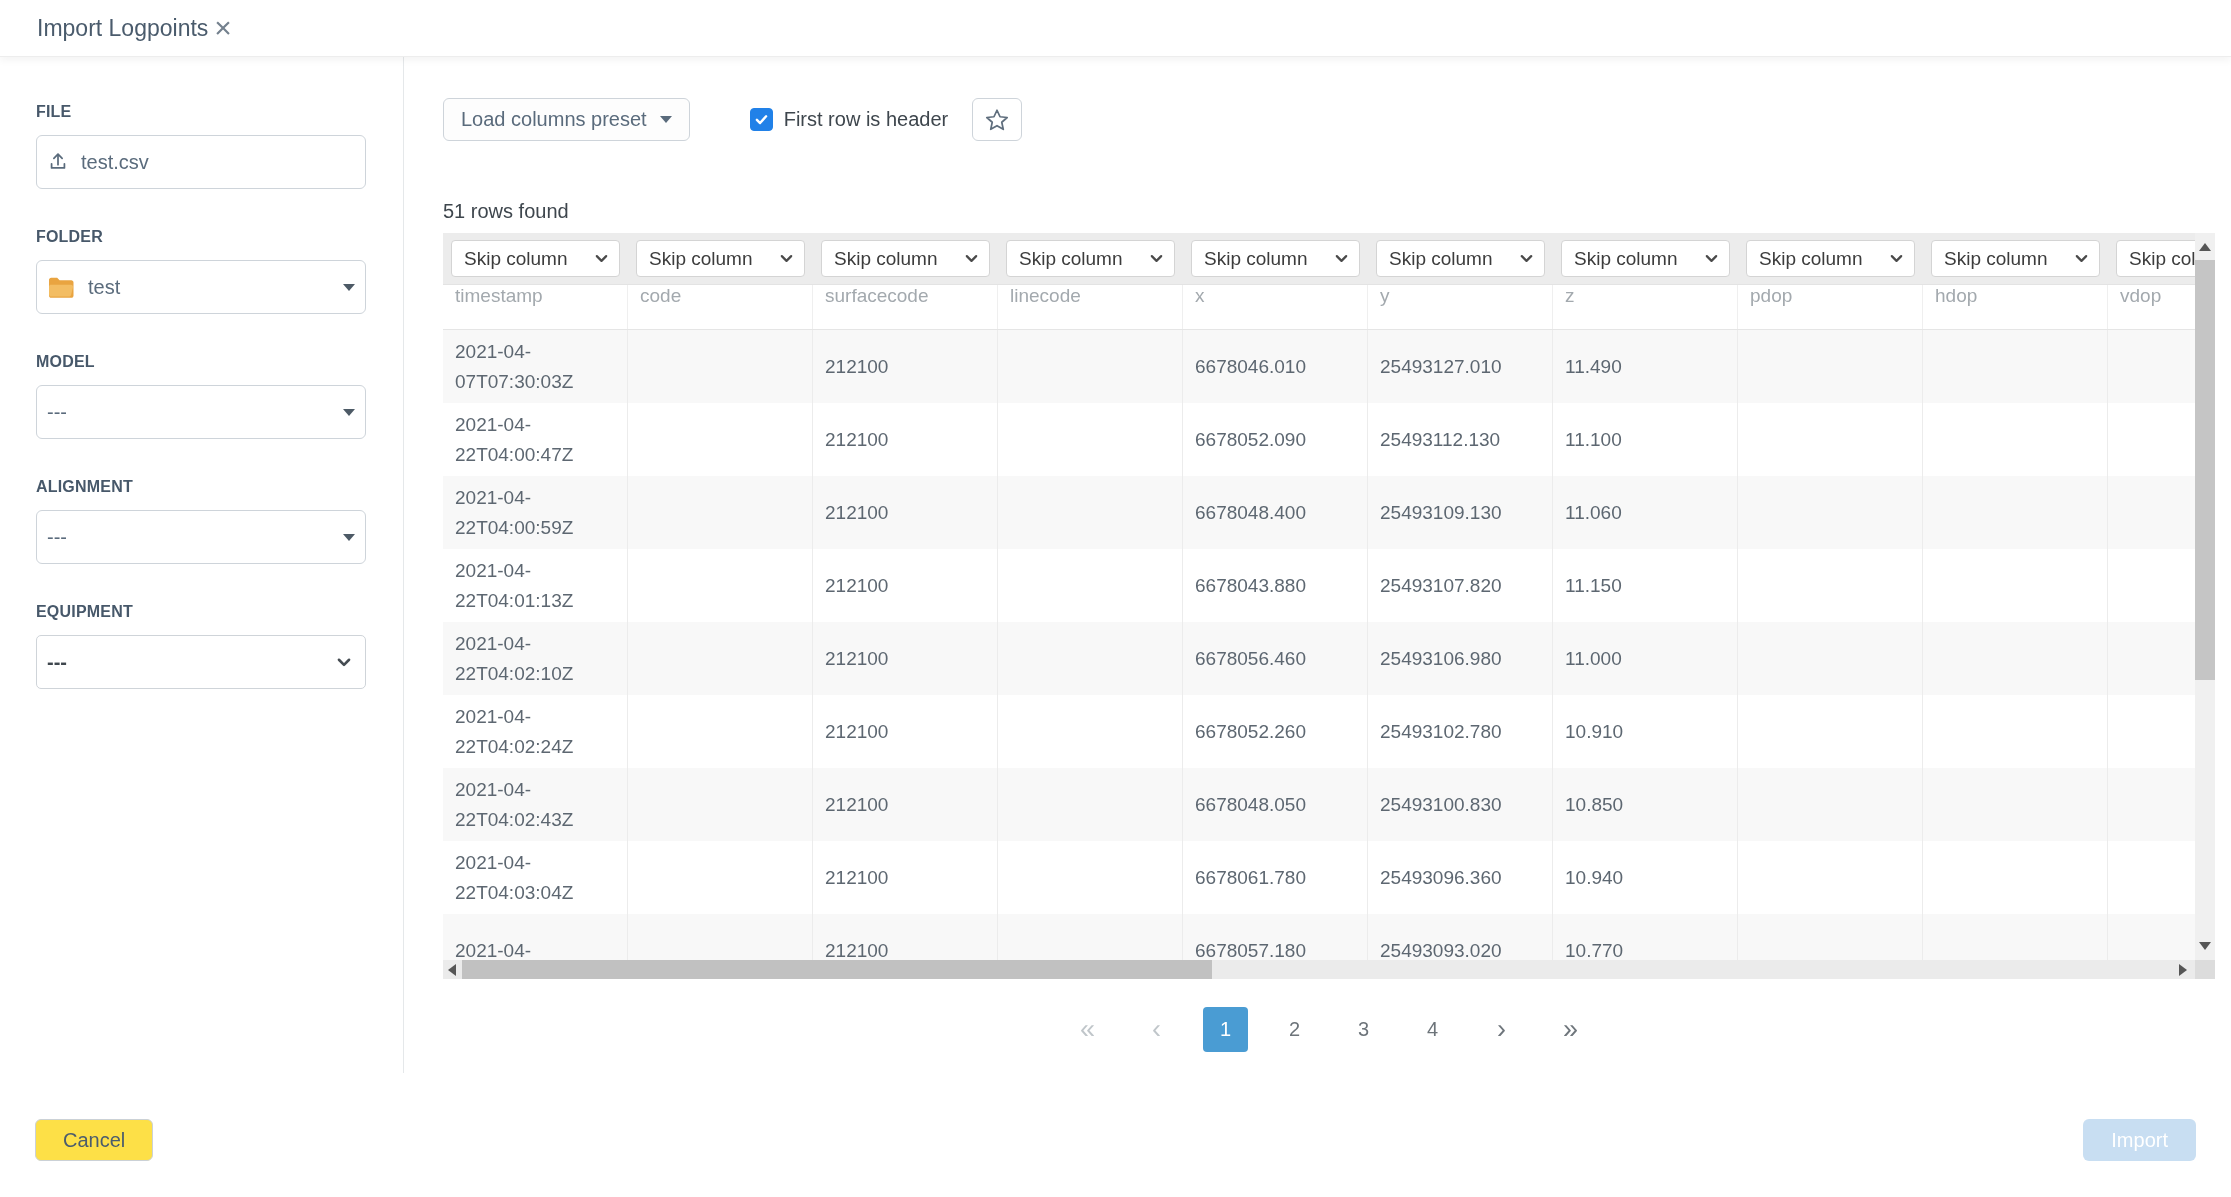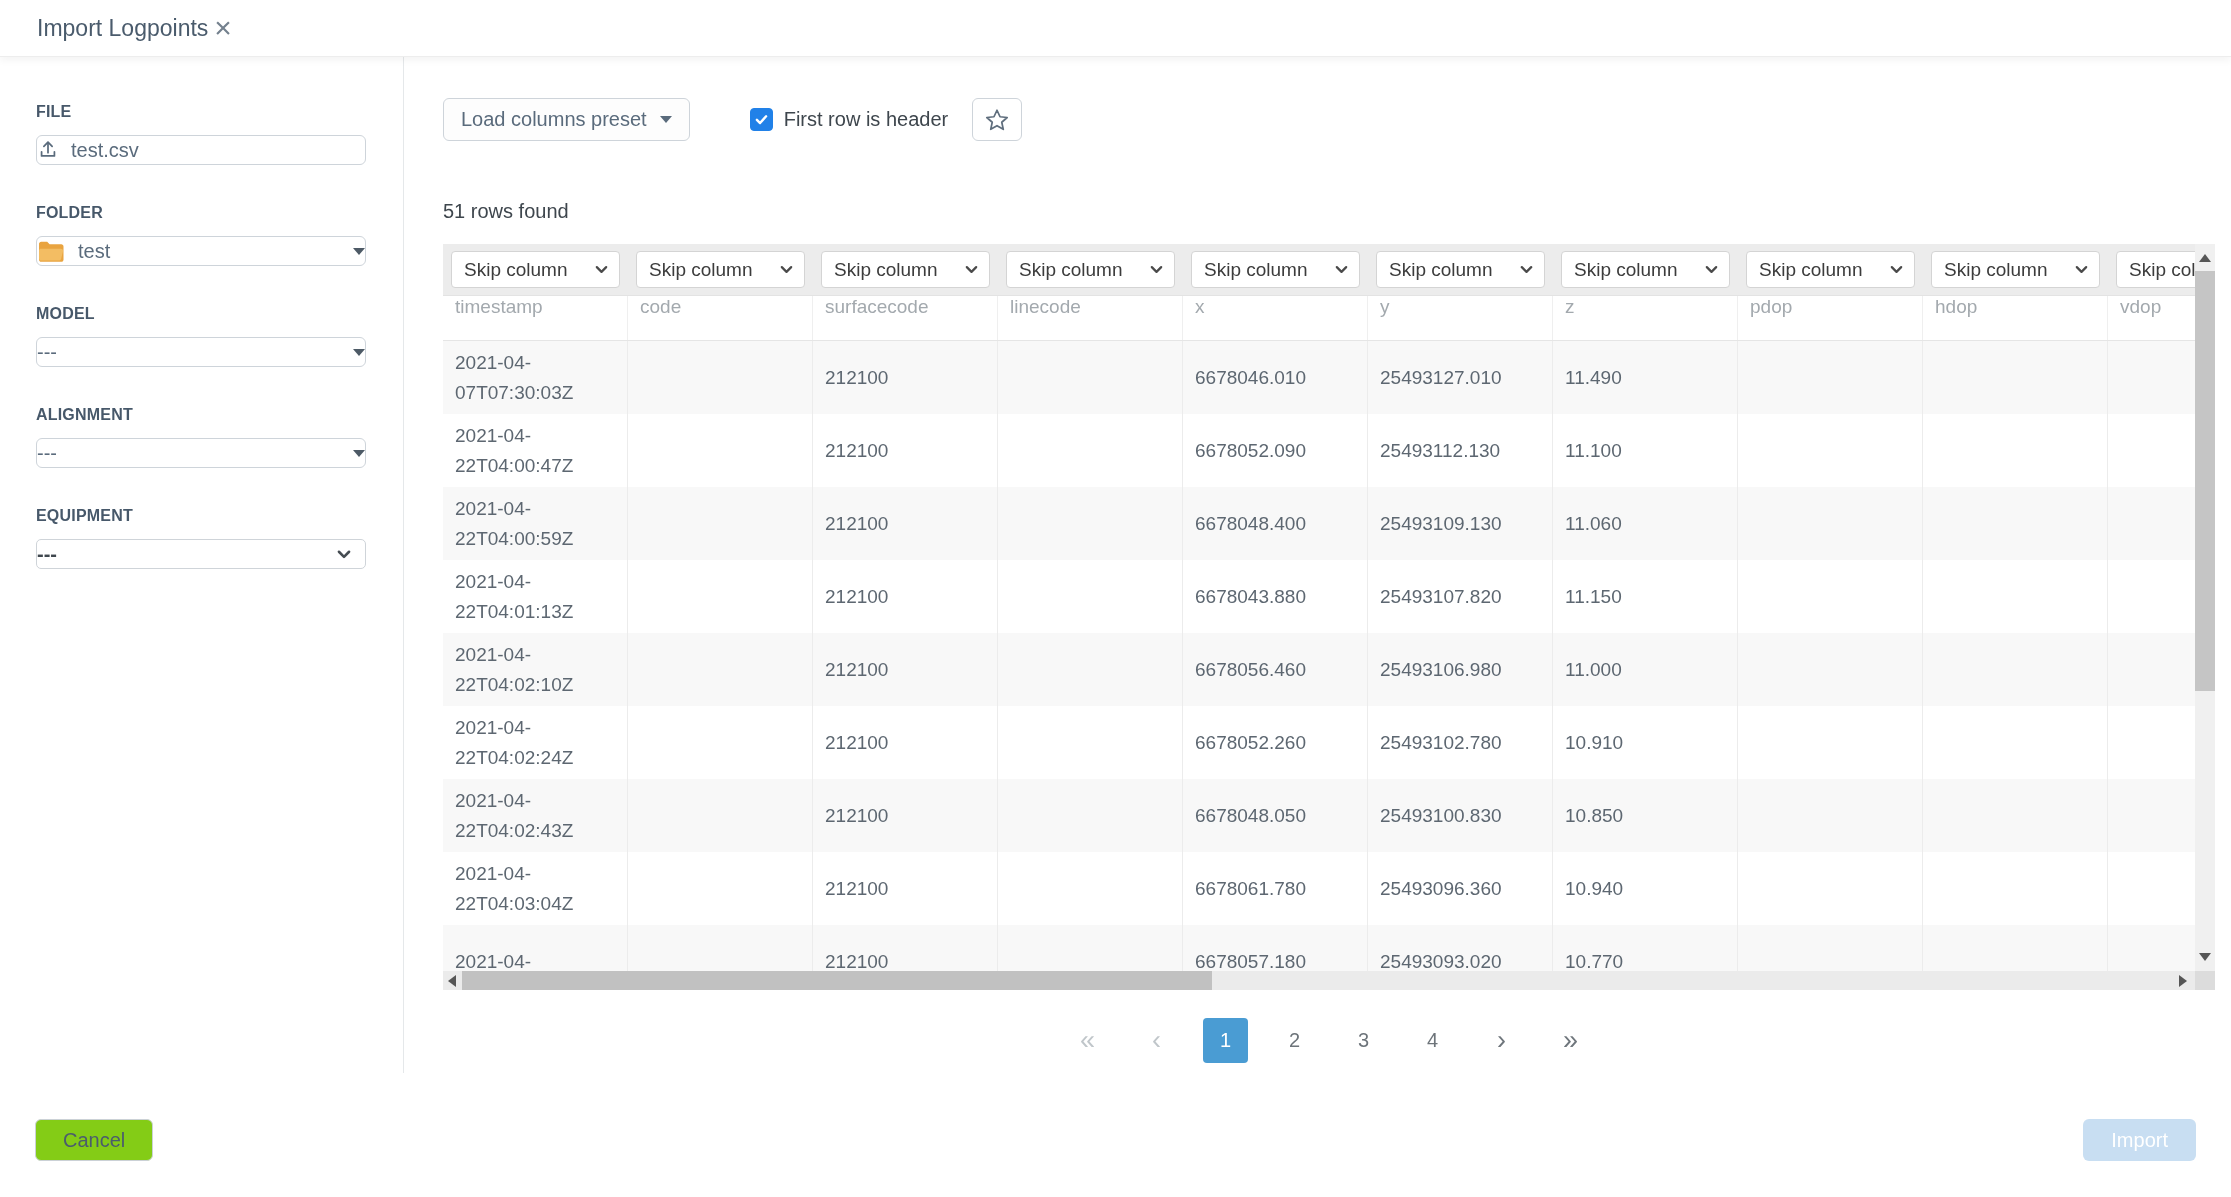--- a/index.html
+++ b/index.html
@@ -19,23 +19,23 @@
   }
   .modal-title { font-size:23px; color:#4a5b6c; }
   .close-btn { background:none; border:none; font-size:30px; color:#74818e; line-height:1; padding:0 6px; }
 
   
   .modal-body { display:flex; height:1016px; }
   .sidebar { width:404px; flex:0 0 404px; border-right:1px solid #e5e8ea; padding:46px 37px 0 36px; }
   .field { margin-bottom:39px; }
   .field-label { font-size:16px; font-weight:700; color:#47586a; letter-spacing:.2px; margin-bottom:14px; }
   .control {
-    height:30px; border:1px solid #ced4da; border-radius:6px; background:#fff;
+    height:54px; border:1px solid #ced4da; border-radius:6px; background:#fff;
     display:flex; align-items:center; justify-content:space-between;
-    padding:0 0; font-size:20px; color:#5a6b7c; cursor:pointer;
+    padding:0 10px; font-size:20px; color:#5a6b7c; cursor:pointer;
   }
   .ctl-left { display:flex; align-items:center; gap:12px; }
   .caret { width:0; height:0; border-left:6px solid transparent; border-right:6px solid transparent; border-top:7px solid #4d5a66; }
   .control.native { border-radius:5px; border-color:#cfd4d9; color:#3f474e; font-weight:700; padding-right:12px; }
 
   
   .main { flex:1; padding:41px 16px 0 39px; }
   .toolbar { display:flex; align-items:center; height:43px; }
   .preset-btn {
     height:43px; padding:0 17px; display:flex; align-items:center; gap:13px;
@@ -52,21 +52,21 @@
   .checkbox.checked svg { display:block; }
   .chk-label { font-size:20px; color:#3e464d; }
   .star-btn {
     margin-left:24px; width:50px; height:43px; border:1px solid #ced4da; border-radius:6px;
     background:#fff; display:flex; align-items:center; justify-content:center;
   }
 
   .rows-found { margin-top:59px; font-size:20px; color:#3e464d; }
 
   
-  .table-wrap { position:relative; width:1772px; margin-top:21px; }
+  .table-wrap { position:relative; width:1772px; margin-top:10px; }
   .tbl-clip { width:1772px; height:727px; overflow:hidden; position:relative; background:#fff; }
   .trow { display:flex; width:1850px; }
   .cell { flex:0 0 185px; }
 
   .skip-row { background:#ececec; height:52px; align-items:center; border-bottom:1px solid #e3e3e3; }
   .skip-select {
     margin:0 8px; height:37px; width:169px; background:#fff; border:1px solid #d4d4d4; border-radius:4px;
     display:flex; align-items:center; justify-content:space-between;
     padding:0 10px 0 12px; font-size:19px; color:#3c3c3c; cursor:pointer;
   }
@@ -98,21 +98,21 @@
   .pg {
     background:none; border:none; min-width:45px; height:45px; font-size:20px; color:#6d747a;
     display:flex; align-items:center; justify-content:center; padding:0;
   }
   .pg.arrow { font-size:27px; color:#6f767c; }
   .pg.arrow.disabled { color:#c0c6ca; }
   .pg.page.active { background:#4a9cd3; color:#fff; border-radius:4px; }
 
   
   .modal-footer { position:absolute; left:35px; right:35px; bottom:36px; display:flex; justify-content:space-between; }
-  .cancel-btn { height:42px; padding:0 27px; background:#84cc16; border:1px solid #cbd1d6; border-radius:6px; font-size:20px; color:#4b5c6d; }
+  .cancel-btn { height:42px; padding:0 27px; background:#fde047; border:1px solid #cbd1d6; border-radius:6px; font-size:20px; color:#4b5c6d; }
   .import-btn { height:42px; padding:0 28px; background:#c8def2; border:none; border-radius:6px; font-size:20px; color:#fff; }
 </style>
 </head>
 <body>
 
 <div class="modal">
 
   <div class="modal-header">
     <div class="modal-title">Import Logpoints</div>
     <button class="close-btn"><span>×</span></button>

